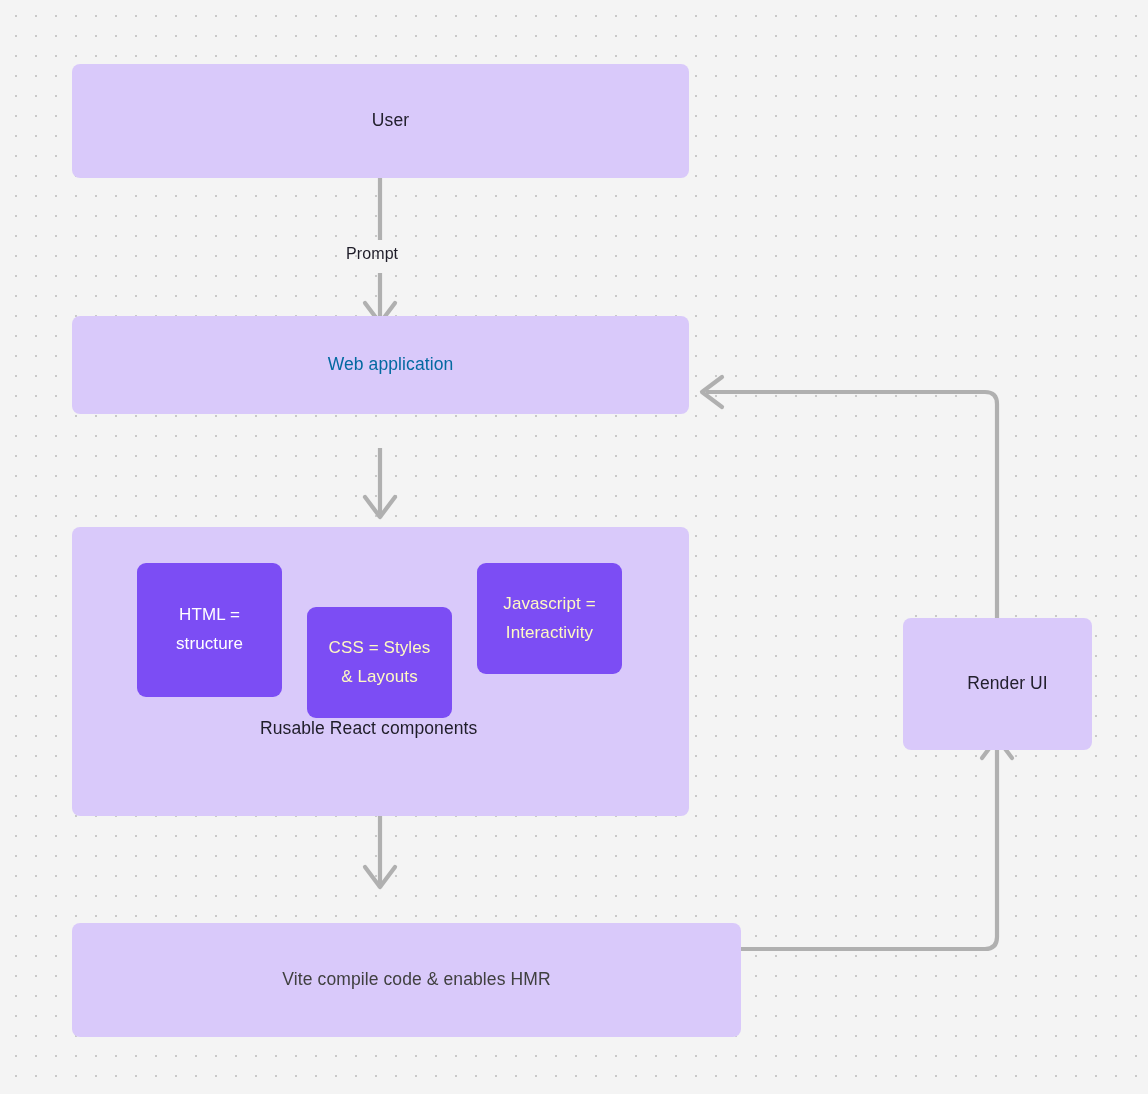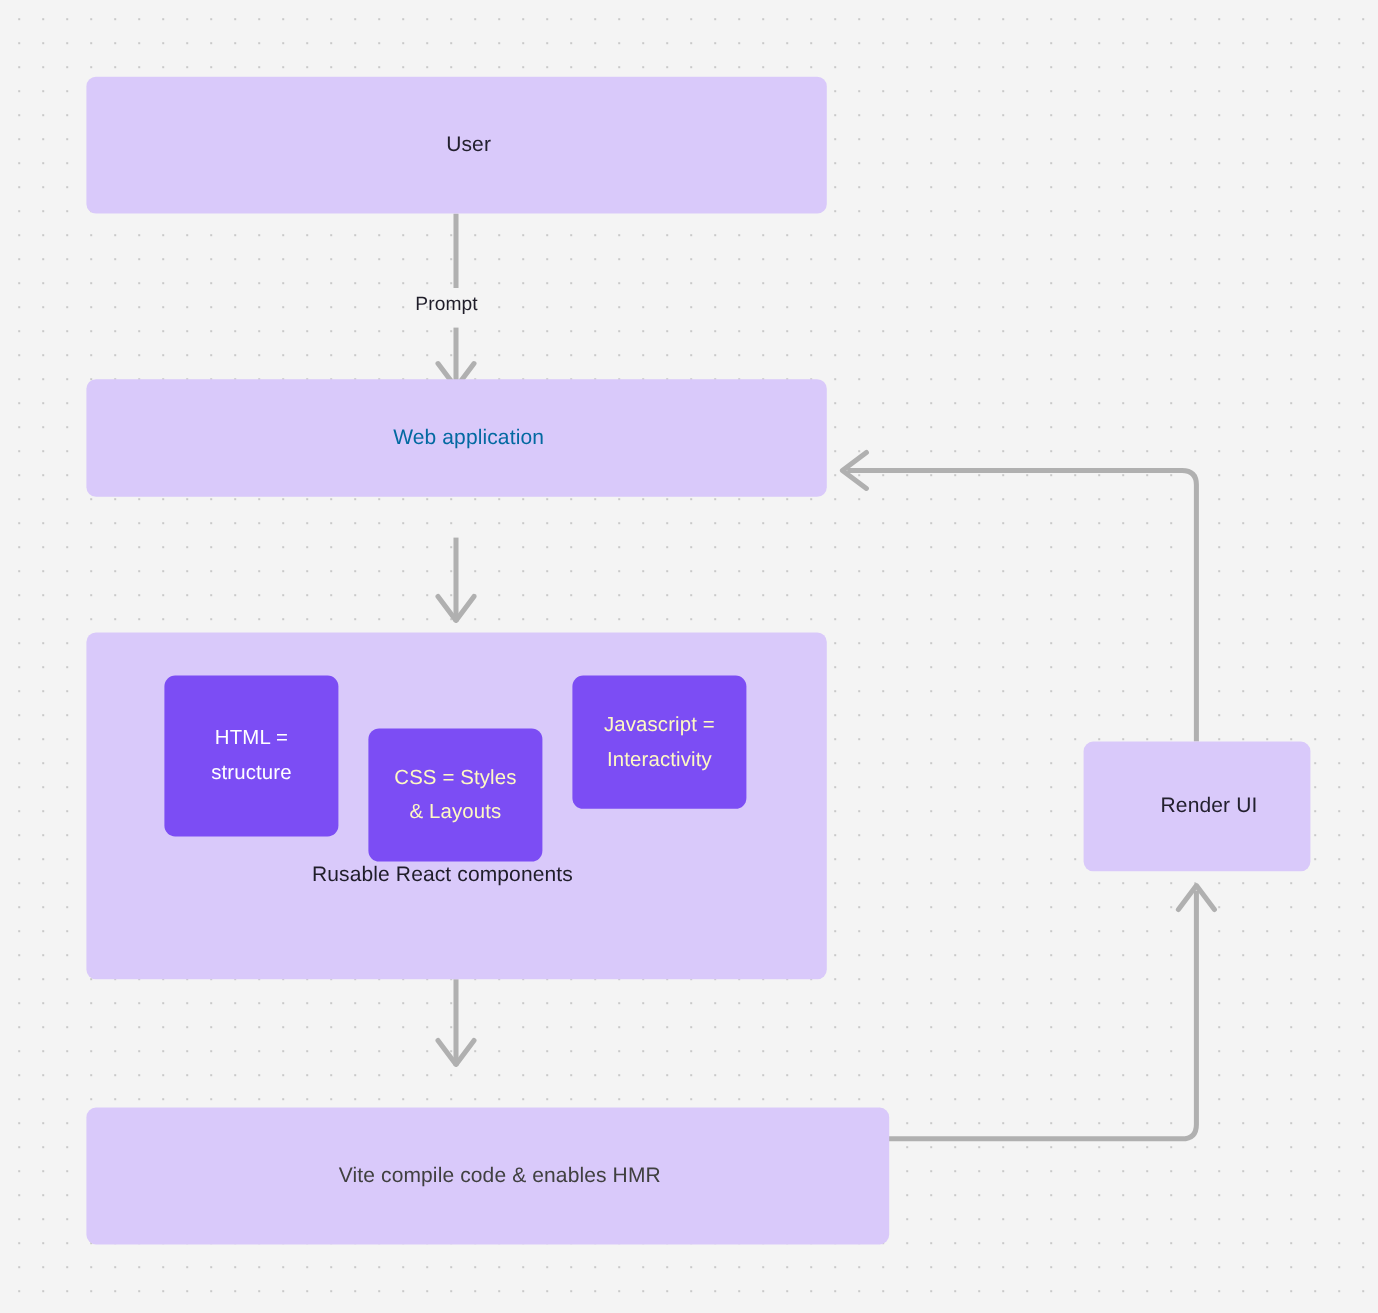--- a/index.html
+++ b/index.html
@@ -100,21 +100,21 @@
       <path d="M 982 758 L 997 738 L 1012 758" class="edge-head" stroke="#b0b0b0"></path>
       <path d="M 997 618 L 997 404 Q 997 392 985 392 L 706 392" class="edge-path" stroke="#b0b0b0"></path>
       <path d="M 722 377 L 702 392 L 722 407" class="edge-head" stroke="#b0b0b0"></path>
     </svg>
 
   <div id="node-layer">
       <div class="node node-outer" style="background: rgb(217, 201, 250); color: rgb(35, 32, 46); left: 72px; top: 64px; width: 617px; height: 114px;">User</div>
       <div class="node node-outer" style="background: rgb(217, 201, 250); color: #0369a1; left: 72px; top: 316px; width: 617px; height: 98px;">Web application</div>
       <div class="node node-outer" style="background: rgb(217, 201, 250); color: rgb(35, 32, 46); left: 72px; top: 527px; width: 617px; height: 289px;"></div>
       <div class="node node-outer" style="background: rgb(217, 201, 250); color: #404040; left: 72px; top: 923px; width: 669px; height: 114px;">Vite compile code &amp; enables HMR</div>
-      <div class="node node-outer" style="background: rgb(217, 201, 250); color: rgb(35, 32, 46); left: 903px; top: 618px; width: 189px; height: 108px;">Render UI</div>
+      <div class="node node-outer" style="background: rgb(217, 201, 250); color: rgb(35, 32, 46); left: 903px; top: 618px; width: 189px; height: 132px;">Render UI</div>
       <div class="node node-inner" style="background: rgb(124, 77, 244); color: rgb(255, 255, 255); left: 137px; top: 563px; width: 145px; height: 134px;">HTML =
 structure</div>
       <div class="node node-inner" style="background: rgb(124, 77, 244); color: #fef9c3; left: 307px; top: 563px; width: 145px; height: 111px; margin-top: 44px;">CSS = Styles
 &amp; Layouts</div>
       <div class="node node-inner" style="background: rgb(124, 77, 244); color: #fef9c3; left: 477px; top: 563px; width: 145px; height: 111px;">Javascript =
 Interactivity</div>
       <div class="edge-label" style="left: 256px; top: 718px; font-size: 17.5px; text-align: center;">Rusable React components</div>
       <div class="edge-label" style="left: 342px; top: 245px; text-align: center;">Prompt</div>
     </div>
 

